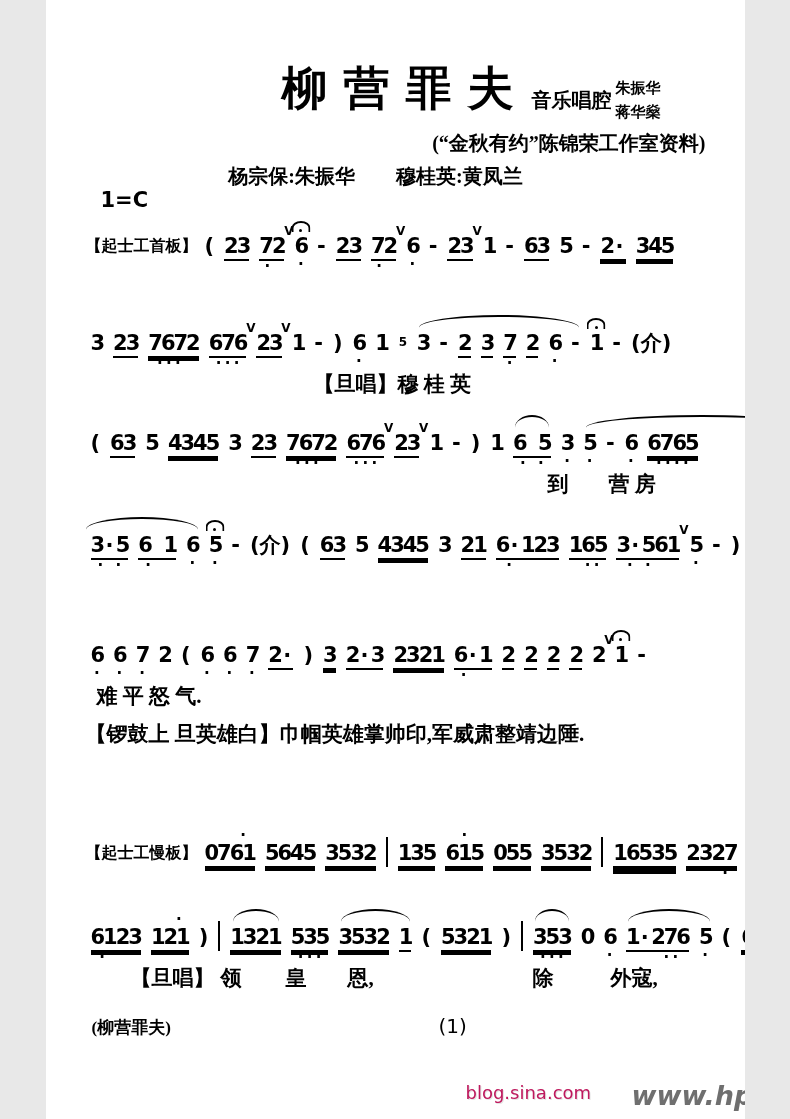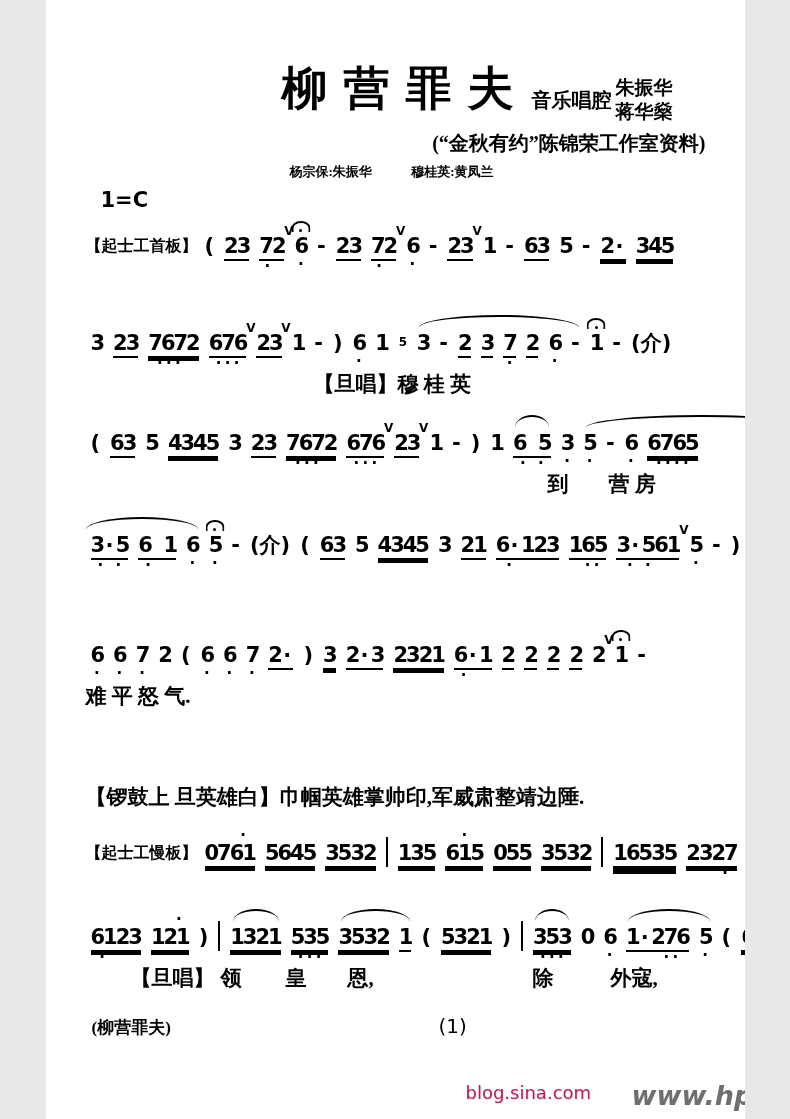--- a/index.html
+++ b/index.html
@@ -12,23 +12,23 @@
   }
   
   .title {
     position:absolute; top:58px; left:0; width:720px; text-align:center;
     font-size:46px; font-weight:bold; letter-spacing:16px;
     font-family:"DejaVu Serif","Liberation Serif",serif;
   }
   .credits { position:absolute; top:70px; right:8px; width:205px; font-weight:bold; }
   .credits .row1 { font-size:20px; white-space:nowrap; }
   .credits .row2 { display:flex; align-items:center; margin-top:6px; font-size:20px; }
-  .credits .names { display:flex; flex-direction:column; font-size:19px; line-height:24px; margin-left:4px; }
+  .credits .names { display:flex; flex-direction:column; font-size:15px; line-height:24px; margin-left:4px; }
   .subtitle { position:absolute; top:130px; left:0; width:660px; text-align:right; font-size:20px; font-weight:bold; }
-  .cast { position:absolute; top:163px; left:16px; width:660px; text-align:center; font-size:13px; font-weight:bold; }
+  .cast { position:absolute; top:163px; left:0; width:660px; text-align:center; font-size:20px; font-weight:bold; }
   .cast span { margin:0 18px; }
   .keysig { position:absolute; top:188px; left:55px; font-size:21px; font-weight:bold;
             font-family:"DejaVu Sans","Liberation Sans",sans-serif; }
 
   
   .sline { position:absolute; left:40px; right:18px; }
   .mrow { position:relative; display:flex; align-items:flex-start; flex-wrap:nowrap;
           font-family:"DejaVu Sans","Liberation Sans",sans-serif; }
   .mlabel { font-size:16px; font-weight:bold; line-height:46px; margin-right:2px; white-space:nowrap;
             font-family:"Liberation Serif",serif; }
@@ -1285,24 +1285,24 @@
           </div>
           <div class="tok">
             <div class="hi"></div>
             <div class="numrow">
               <div class="plaint">-</div>
             </div>
             <div class="lo"></div>
           </div>
         </div>
         <div class="lyrics">
-          <div style="left: 0; position: absolute;">难 平 怒 气.</div>
+          <div style="left: 11px; position: absolute;">难 平 怒 气.</div>
         </div>
       </div>
-      <div class="sline" style="top: 783px;">
+      <div class="sline" style="top: 720px;">
         <div class="textline">【锣鼓上 旦英雄白】巾帼英雄掌帅印,军威肃整靖边陲.</div>
       </div>
       <div class="sline" style="top: 830px;">
         <div class="mrow">
           <div class="mlabel">【起士工慢板】</div>
           <div class="tok u2">
             <div class="hi">
               <div class="dotc">&nbsp;</div>
               <div class="dotc">&nbsp;</div>
               <div class="dotc">&nbsp;</div>

